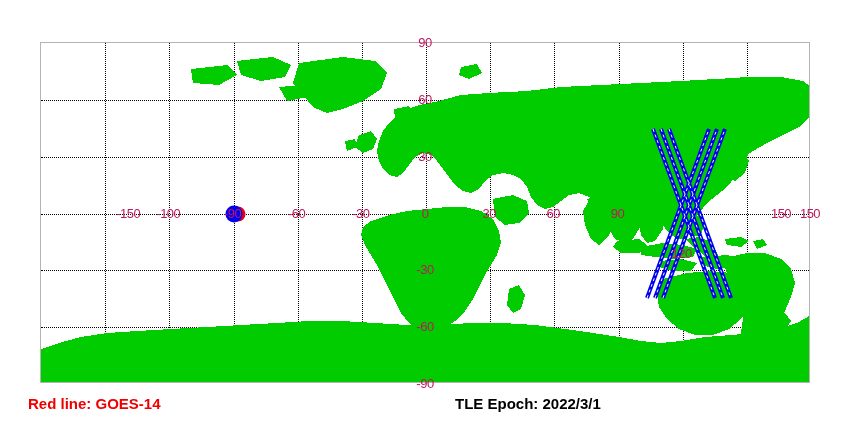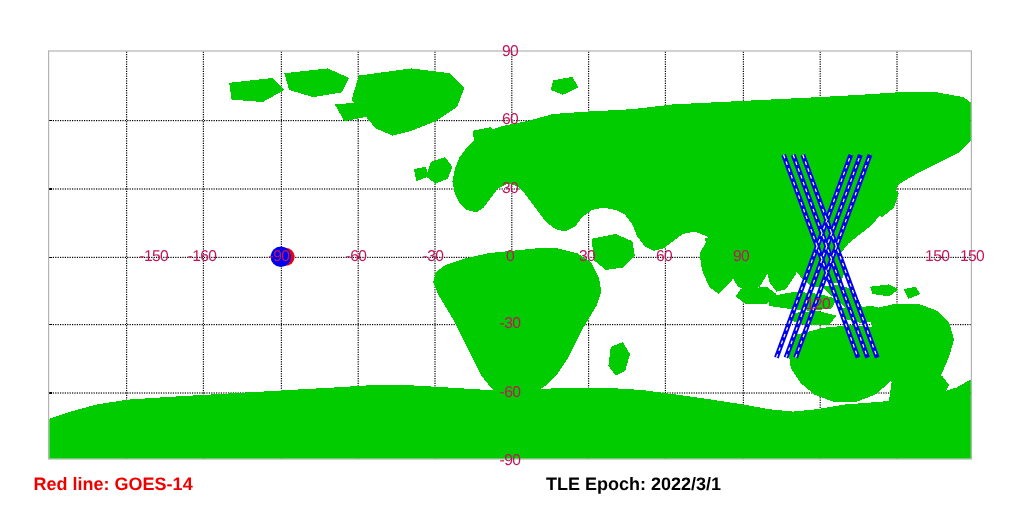--- a/index.html
+++ b/index.html
@@ -228,21 +228,21 @@
   <div id="tick-layer">
       <span class="tick-label" style="left: 360.833px; top: 212.5px;">-30</span>
       <span class="tick-label" style="left: 425px; top: 212.5px;">0</span>
       <span class="tick-label" style="left: 489.167px; top: 212.5px;">30</span>
       <span class="tick-label" style="left: 553.333px; top: 212.5px;">60</span>
       <span class="tick-label" style="left: 617.5px; top: 212.5px;">90</span>
       <span class="tick-label" style="left: 681.667px; top: 212.5px; margin-top: 40px;">120</span>
       <span class="tick-label" style="left: 737px; top: 212.5px; margin-left: 44px;">150</span>
       <span class="tick-label" style="left: 810px; top: 212.5px;">150</span>
       <span class="tick-label" style="left: 104.167px; top: 212.5px; margin-left: 24px;">-150</span>
-      <span class="tick-label" style="left: 168.333px; top: 212.5px;">-160</span>
+      <span class="tick-label" style="left: 168.333px; top: 212.5px;">-100</span>
       <span class="tick-label" style="left: 232.5px; top: 212.5px;">-90</span>
       <span class="tick-label" style="left: 296.667px; top: 212.5px;">-60</span>
       <span class="tick-label" style="left: 425px; top: 42px;">90</span>
       <span class="tick-label" style="left: 425px; top: 98.8333px;">60</span>
       <span class="tick-label" style="left: 425px; top: 155.667px;">30</span>
       <span class="tick-label" style="left: 425px; top: 269.333px;">-30</span>
       <span class="tick-label" style="left: 425px; top: 326.167px;">-60</span>
       <span class="tick-label" style="left: 425px; top: 383px;">-90</span>
     </div>
 </div>

